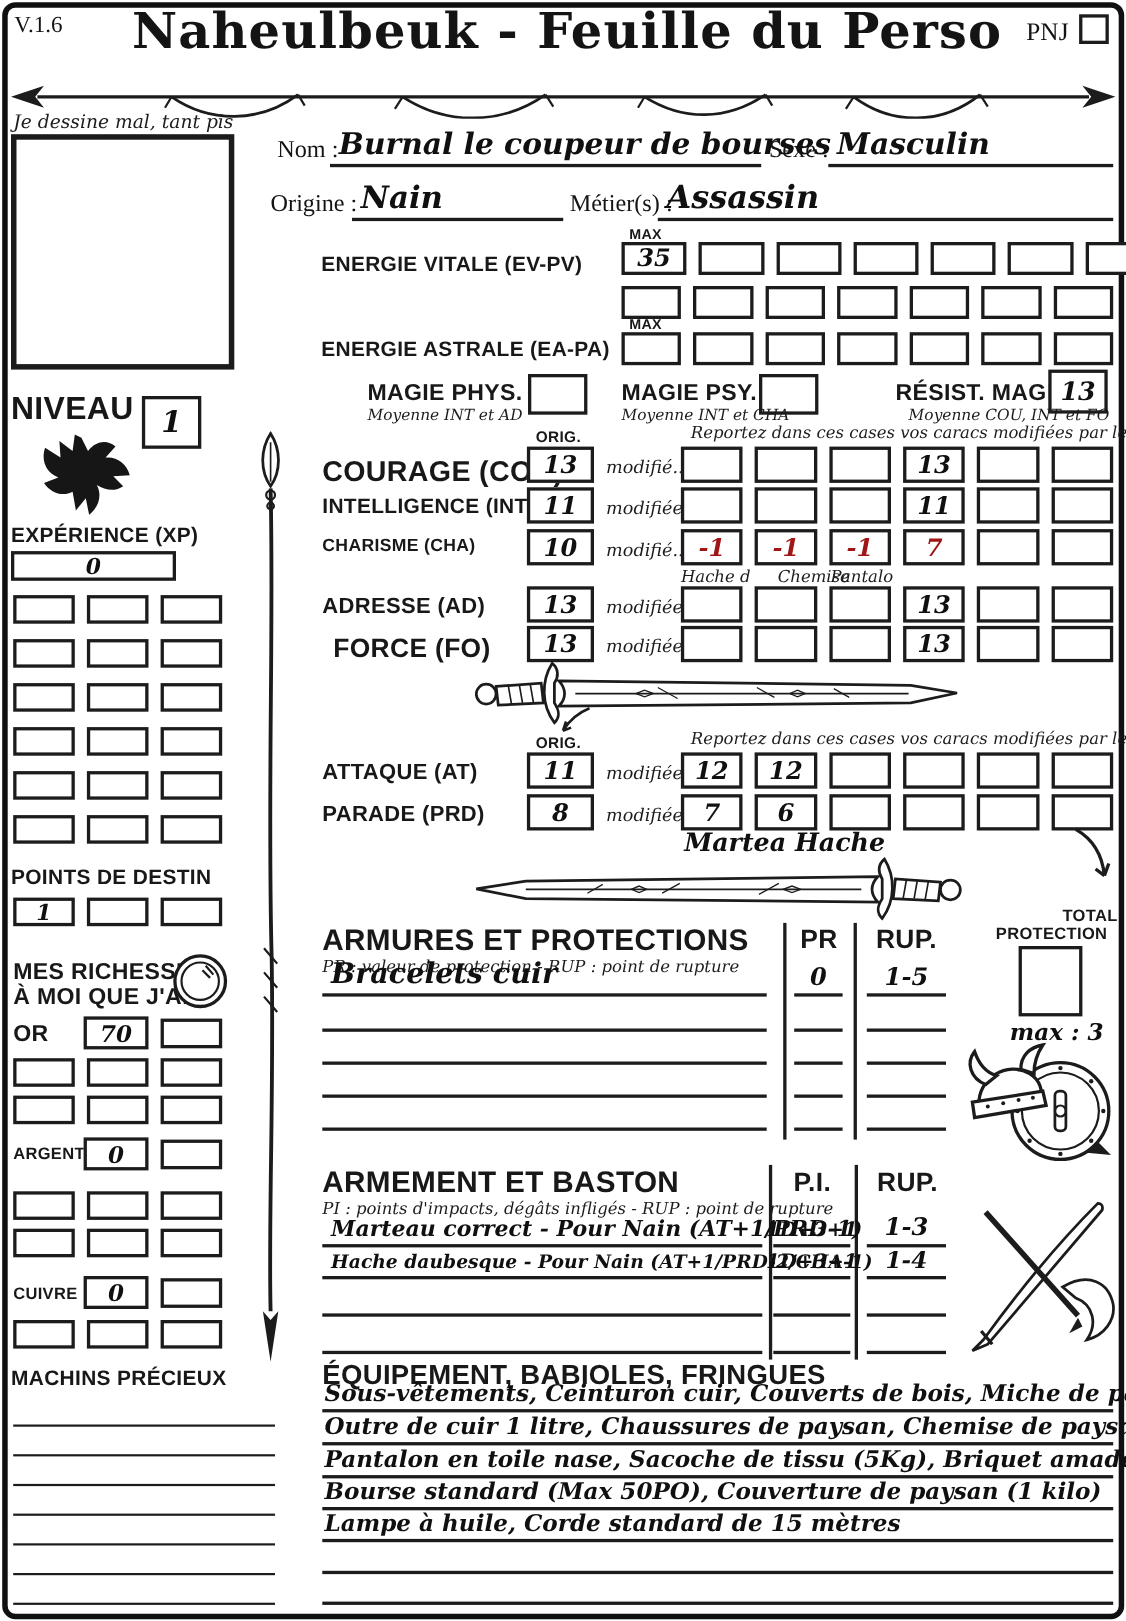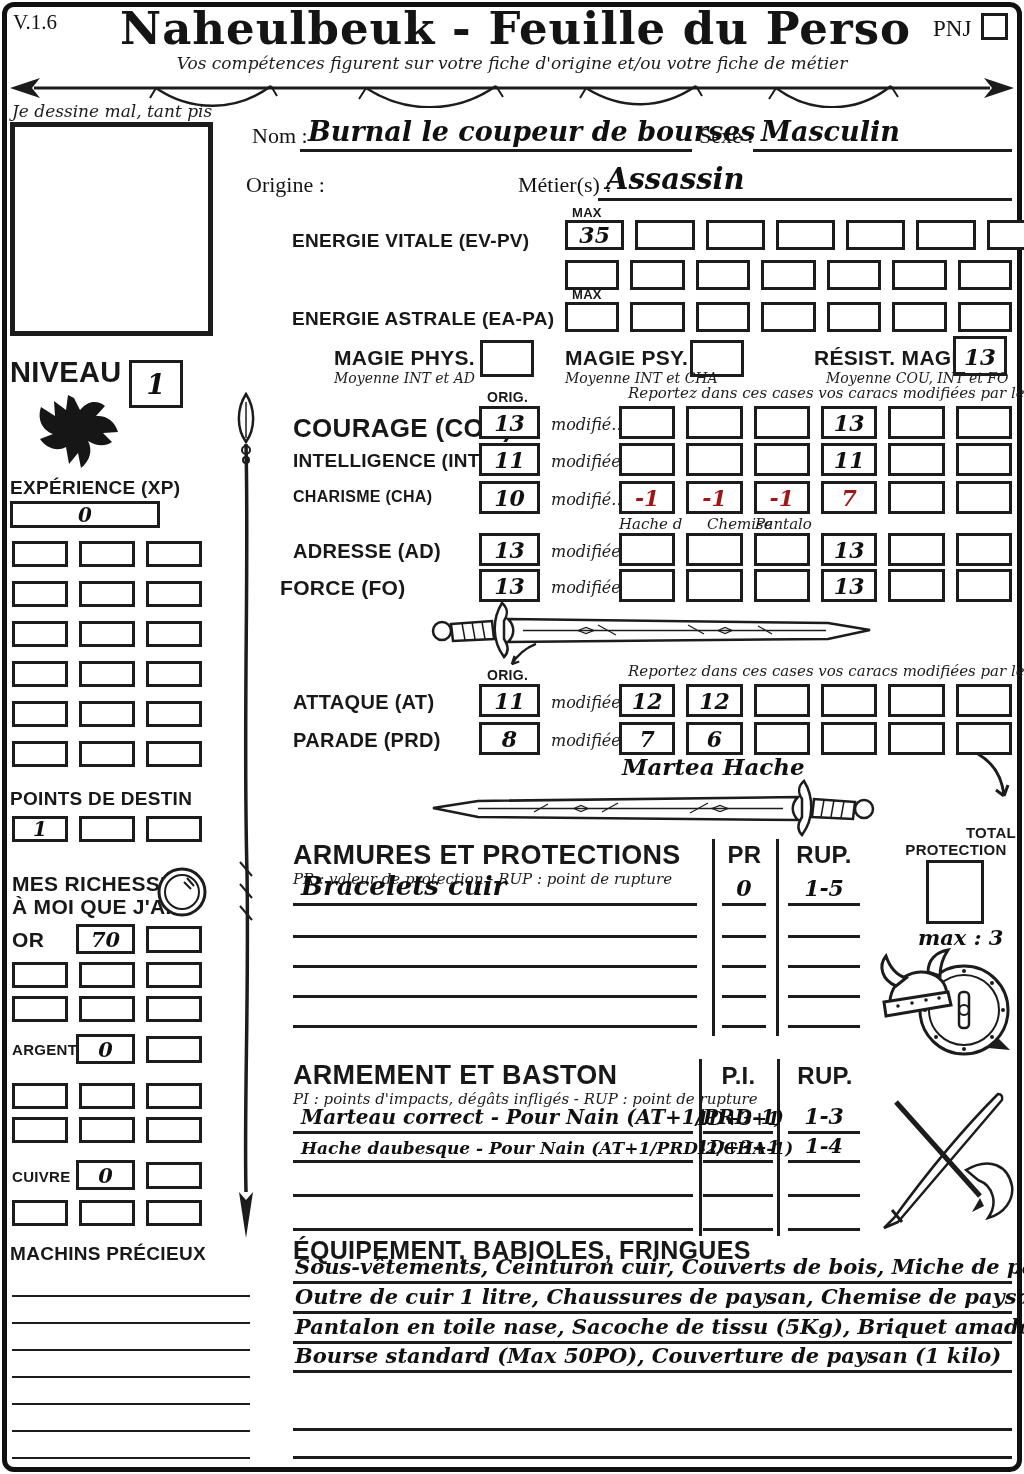--- a/index.html
+++ b/index.html
@@ -31,21 +31,20 @@
 </head>
 <body>
 
 <div id="sheet">
   <div class="frame"></div>
 
   <div class="abs ser" style="left:13px;top:10px;font-size:21px">V.1.6</div>
   <div class="abs" style="left:120px;top:2px;width:784px;text-align:center;font-size:45px;font-weight:700;font-family:'DejaVu Serif',serif;letter-spacing:1px;white-space:nowrap">Naheulbeuk - Feuille du Perso</div>
   <div class="abs ser" style="left:933px;top:16px;font-size:23px">PNJ</div>
   <div class="box" style="left:981px;top:13px;width:27px;height:27px"></div>
-  <div class="abs ital" style="left:0;top:53px;width:1024px;text-align:center;font-size:17px">Vos compétences figurent sur votre fiche d'origine et/ou votre fiche de métier</div>
   <div class="abs" style="left:6px;top:74px">
     <svg width="1012" height="34" viewBox="0 0 1012 34">
       <line x1="28" y1="14" x2="984" y2="14" stroke="#1c1c1c" stroke-width="3"></line>
       <path d="M4,14 L34,4 L26,14 L34,24 Z" fill="#1c1c1c"></path>
       <path d="M1008,14 L978,4 L986,14 L978,24 Z" fill="#1c1c1c"></path>
       <path d="M150,14 C185,38 230,38 265,12 M360,14 C400,40 450,40 490,12 M580,14 C615,36 655,36 690,12 M770,14 C805,40 850,40 885,12" stroke="#1c1c1c" stroke-width="2.5" fill="none"></path>
       <path d="M150,14 l-6,10 M265,12 l6,10 M360,14 l-7,11 M490,12 l7,11 M580,14 l-6,10 M690,12 l6,10 M770,14 l-7,11 M885,12 l7,11" stroke="#1c1c1c" stroke-width="2" fill="none"></path>
     </svg>
   </div>
 
@@ -54,20 +53,23 @@
 
   <div class="abs ser" style="left:252px;top:123px;font-size:22px">Nom :</div>
   <div class="fld" style="left:300px;top:110px;width:392px;height:42px">
       <span class="hw" style="font-size:27px">Burnal le coupeur de bourses</span>
     </div>
   <div class="abs ser" style="left:699px;top:123px;font-size:22px">Sexe :</div>
   <div class="fld" style="left:753px;top:110px;width:259px;height:42px">
       <span class="hw" style="font-size:27px">Masculin</span>
     </div>
   <div class="abs ser" style="left:246px;top:172px;font-size:22px">Origine :</div>
+  <div class="fld" style="left:320px;top:159px;width:192px;height:42px">
+      <span class="hw" style="font-size:28px">Nain</span>
+    </div>
   <div class="abs ser" style="left:518px;top:172px;font-size:22px">Métier(s) :</div>
   <div class="fld" style="left:598px;top:155px;width:414px;height:46px">
       <span class="hw" style="font-size:29px">Assassin</span>
     </div>
 
   <div class="abs hl" style="left:292px;top:230px;font-size:19px">ENERGIE VITALE (EV-PV)</div>
   <div class="abs hl" style="left:572px;top:205px;font-size:13px">MAX</div>
   <div class="row evrow" style="left:565px;top:220px;width:481px">
     <div class="cell">
         <span class="hw" style="font-size:22px">35</span>
@@ -181,21 +183,21 @@
     <div class="cell"></div>
     <div class="cell"></div>
     <div class="cell"></div>
     <div class="cell">
         <span class="hw" style="font-size:22px">13</span>
       </div>
     <div class="cell"></div>
     <div class="cell"></div>
   </div>
 
-  <div class="abs hl" style="left:280px;top:576px;font-size:21px">FORCE (FO)</div>
+  <div class="abs hl" style="left:303px;top:576px;font-size:24px">FORCE (FO)</div>
   <div class="box" style="left:479px;top:569px;width:61px;height:33px">
       <span class="hw" style="font-size:22px">13</span>
     </div>
   <div class="abs ital" style="left:551px;top:578px;font-size:16px">modifiée...</div>
   <div class="row" style="left:619px;top:569px;width:393px">
     <div class="cell"></div>
     <div class="cell"></div>
     <div class="cell"></div>
     <div class="cell">
         <span class="hw" style="font-size:22px">13</span>
@@ -396,20 +398,23 @@
     </div>
   <div class="fld" style="left:293px;top:1288px;width:719px;height:26px;padding-left:2px">
       <span class="hw" style="font-size:21px">Outre de cuir 1 litre, Chaussures de paysan, Chemise de paysan</span>
     </div>
   <div class="fld" style="left:293px;top:1318px;width:719px;height:26px;padding-left:2px">
       <span class="hw" style="font-size:21px">Pantalon en toile nase, Sacoche de tissu (5Kg), Briquet amadou</span>
     </div>
   <div class="fld" style="left:293px;top:1347px;width:719px;height:26px;padding-left:2px">
       <span class="hw" style="font-size:21px">Bourse standard (Max 50PO), Couverture de paysan (1 kilo)</span>
     </div>
+  <div class="fld" style="left:293px;top:1376px;width:719px;height:26px;padding-left:2px">
+      <span class="hw" style="font-size:21px">Lampe à huile, Corde standard de 15 mètres</span>
+    </div>
   <div class="fld" style="left:293px;top:1405px;width:719px;height:26px"></div>
   <div class="fld" style="left:293px;top:1433px;width:719px;height:26px"></div>
 
   <div class="abs hl" style="left:10px;top:356px;font-size:29px">NIVEAU</div>
   <div class="box" style="left:129px;top:360px;width:54px;height:48px">
       <span class="hw" style="font-size:27px">1</span>
     </div>
   <div class="abs" style="left:28px;top:390px">
     <svg width="95" height="85" viewBox="0 0 95 85">
       <path d="M46,8 L52,20 C60,10 70,10 77,16 L68,26 C78,25 87,31 90,42 L75,43 L84,52 C77,57 68,56 60,51 C65,60 62,71 53,78 L50,63 L41,74 L38,57 C29,62 18,58 12,49 L25,44 C14,40 9,29 13,17 L27,26 L26,11 L38,20 L40,5 Z" fill="#161616"></path>

